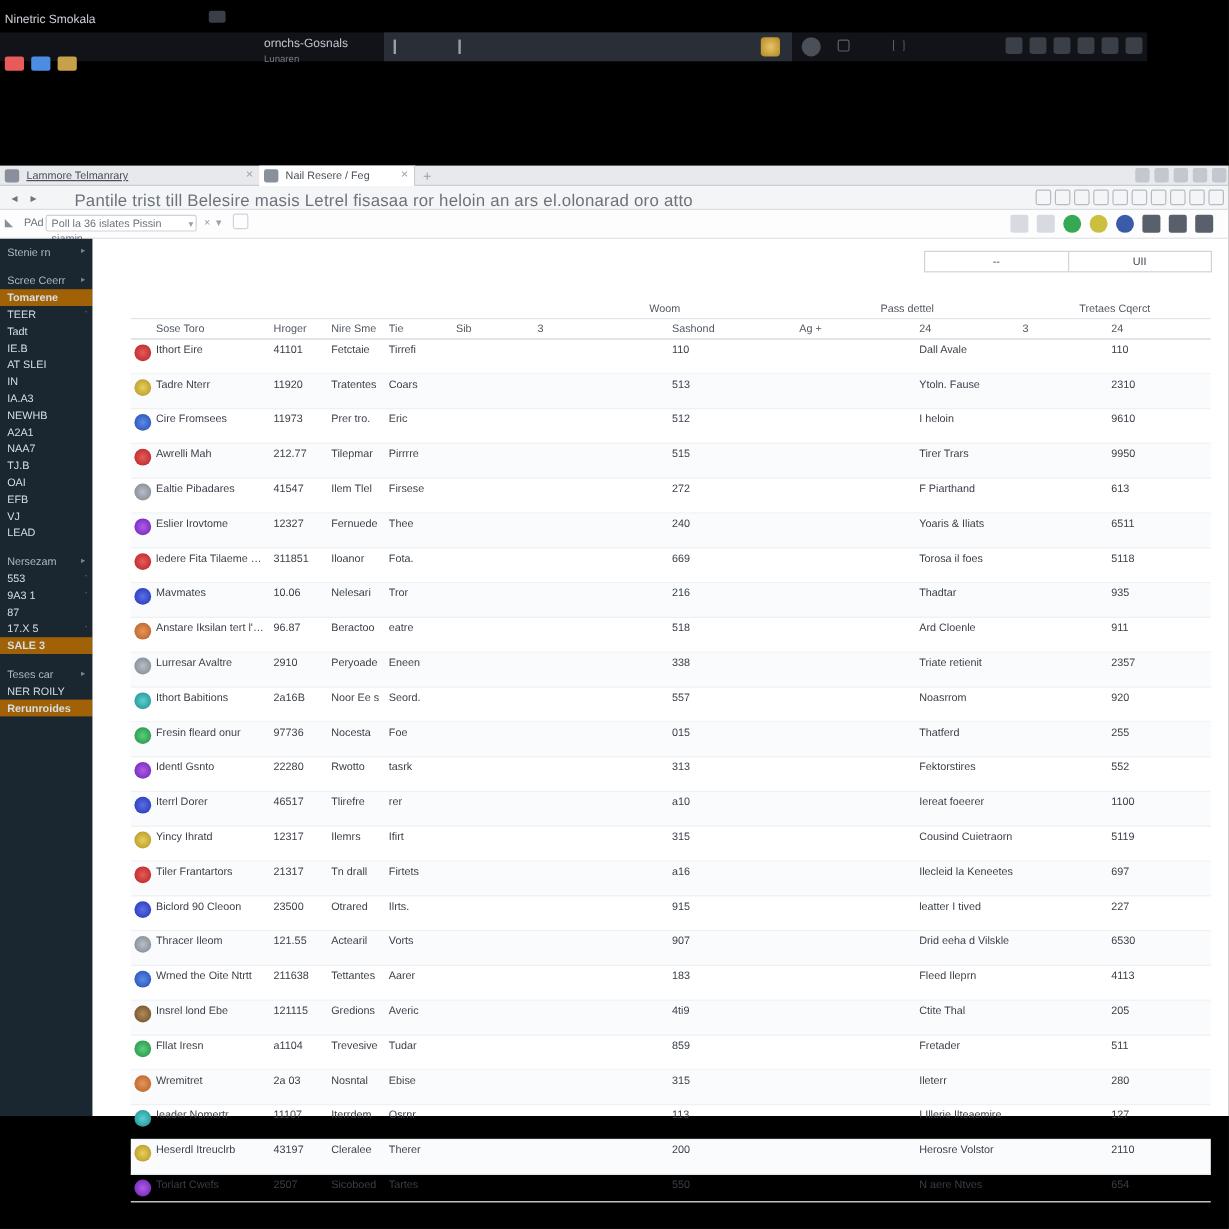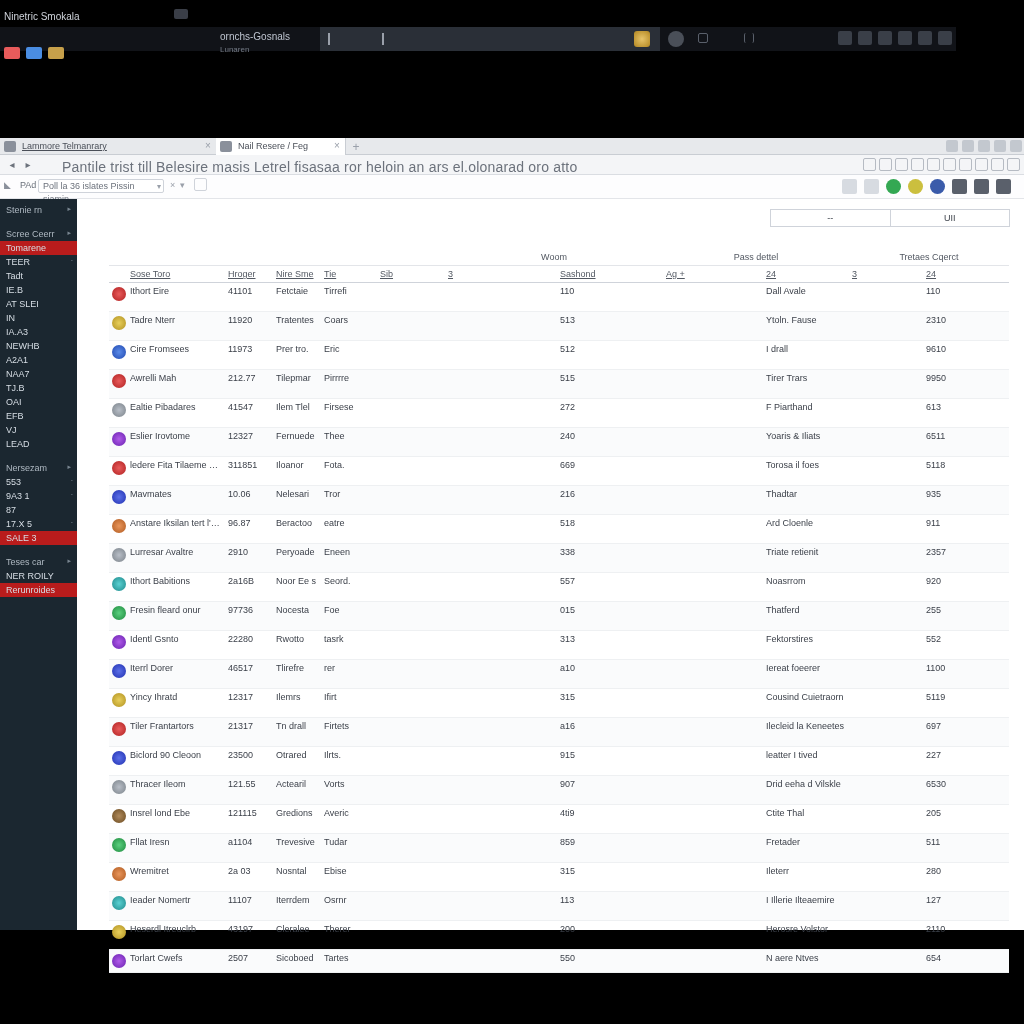--- a/index.html
+++ b/index.html
@@ -46,35 +46,35 @@
 .bar2 .dd { position: absolute; top: 4px; height: 14px; border: 1px solid #cfd3da; background: #fff; border-radius: 2px; font-size: 9px; color: #6c727c; padding: 0 14px 0 4px; line-height: 13px; }
 .bar2 .dd::after { content: "▾"; position: absolute; right: 2px; top: 0; font-size: 8px; color: #9aa0aa; }
 .bar2 .ico { position: absolute; top: 4px; width: 15px; height: 15px; border-radius: 50%; }
 .bar2 .sq { position: absolute; top: 4px; width: 15px; height: 15px; border-radius: 2px; }
 
 
 .sidebar { position: absolute; left: 0; top: 94px; width: 77px; height: 731px; background: #1b2730; }
 .side-h { padding: 6px 6px 2px; font-size: 9px; color: #aeb8c1; position: relative; }
 .side-h .caret { position: absolute; right: 6px; top: 6px; font-size: 7px; color: #7a8691; }
 .side-i { padding: 2px 6px; font-size: 9px; color: #d7dee5; cursor: pointer; position: relative; }
-.side-i.sel { background: #b91c1c; }
+.side-i.sel { background: #a16207; font-weight: bold; }
 .side-i .badge { position: absolute; right: 4px; top: 2px; font-size: 7px; color: #8a95a0; }
 .side-sep { height: 6px; }
 
 
 .main { position: absolute; left: 77px; top: 94px; width: 947px; height: 731px; background: #fff; }
 .tabs2 { position: absolute; right: 14px; top: 10px; width: 240px; height: 18px; border: 1px solid #cfd3da; background: #fff; display: flex; font-size: 9px; }
 .tabs2 div { flex: 1; text-align: center; line-height: 17px; color: #3a3f48; cursor: pointer; }
 .tabs2 div:first-child { border-right: 1px solid #cfd3da; }
 
 .grid { position: absolute; left: 32px; top: 50px; width: 900px; }
 .hdrA { display: grid; grid-template-columns: 336px 218px 186px 160px; font-size: 9px; color: #525862; border-bottom: 1px solid #e3e5e9; }
 .hdrA div { padding: 3px 4px; text-align: center; }
 .hdrB { display: grid; grid-template-columns: 18px 98px 48px 48px 56px 68px 112px 106px 100px 86px 74px 86px; font-size: 9px; color: #525862; border-bottom: 1px solid #cfd3da; }
-.hdrB div { padding: 3px 3px; white-space: nowrap; overflow: hidden; text-overflow: ellipsis; text-decoration: underline; }
+.hdrB div { padding: 3px 3px; white-space: nowrap; overflow: hidden; text-overflow: ellipsis; }
 .row { display: grid; grid-template-columns: 18px 98px 48px 48px 56px 68px 112px 106px 100px 86px 74px 86px; font-size: 9px; color: #3a3f48; border-bottom: 1px solid #eef0f2; }
 .row:nth-child(even) { background: #fafbfc; }
 .row div { padding: 3px 3px; white-space: nowrap; overflow: hidden; text-overflow: ellipsis; }
 .row .ic { width: 14px; height: 14px; border-radius: 50%; margin: 1px auto; }
 .c-red { background: radial-gradient(circle,#e85b5b,#b02020); }
 .c-blue { background: radial-gradient(circle,#5b8be8,#2048b0); }
 .c-green { background: radial-gradient(circle,#5bcf7f,#1d8a3d); }
 .c-yellow { background: radial-gradient(circle,#e8cf5b,#b09020); }
 .c-purple { background: radial-gradient(circle,#b05be8,#6820b0); }
 .c-orange { background: radial-gradient(circle,#e8955b,#b05a20); }
@@ -267,21 +267,21 @@
               <div class="ic c-blue"></div>
             </div>
             <div>Cire Fromsees</div>
             <div>11973</div>
             <div>Prer tro.</div>
             <div>Eric</div>
             <div></div>
             <div></div>
             <div>512</div>
             <div></div>
-            <div>I drall</div>
+            <div>I heloin</div>
             <div></div>
             <div>9610</div>
             <div></div>
           </div>
           <div class="row">
             <div>
               <div class="ic c-red"></div>
             </div>
             <div>Awrelli Mah</div>
             <div>212.77</div>
@@ -529,20 +529,37 @@
             <div></div>
             <div>907</div>
             <div></div>
             <div>Drid eeha d Vilskle</div>
             <div></div>
             <div>6530</div>
             <div></div>
           </div>
           <div class="row">
             <div>
+              <div class="ic c-blue"></div>
+            </div>
+            <div>Wrned the Oite Ntrtt</div>
+            <div>211638</div>
+            <div>Tettantes</div>
+            <div>Aarer</div>
+            <div></div>
+            <div></div>
+            <div>183</div>
+            <div></div>
+            <div>Fleed Ileprn</div>
+            <div></div>
+            <div>4113</div>
+            <div></div>
+          </div>
+          <div class="row">
+            <div>
               <div class="ic c-brown"></div>
             </div>
             <div>Insrel lond Ebe</div>
             <div>121115</div>
             <div>Gredions</div>
             <div>Averic</div>
             <div></div>
             <div></div>
             <div>4ti9</div>
             <div></div>

